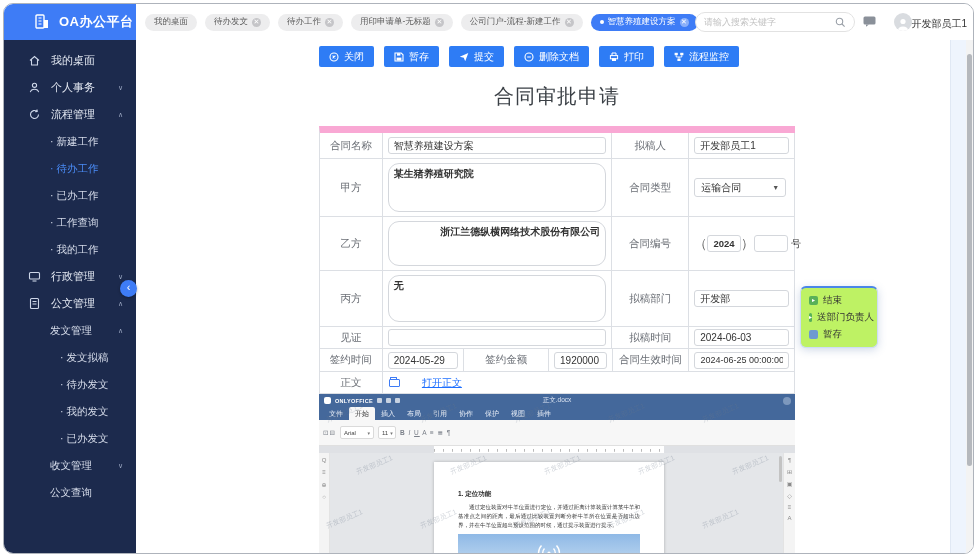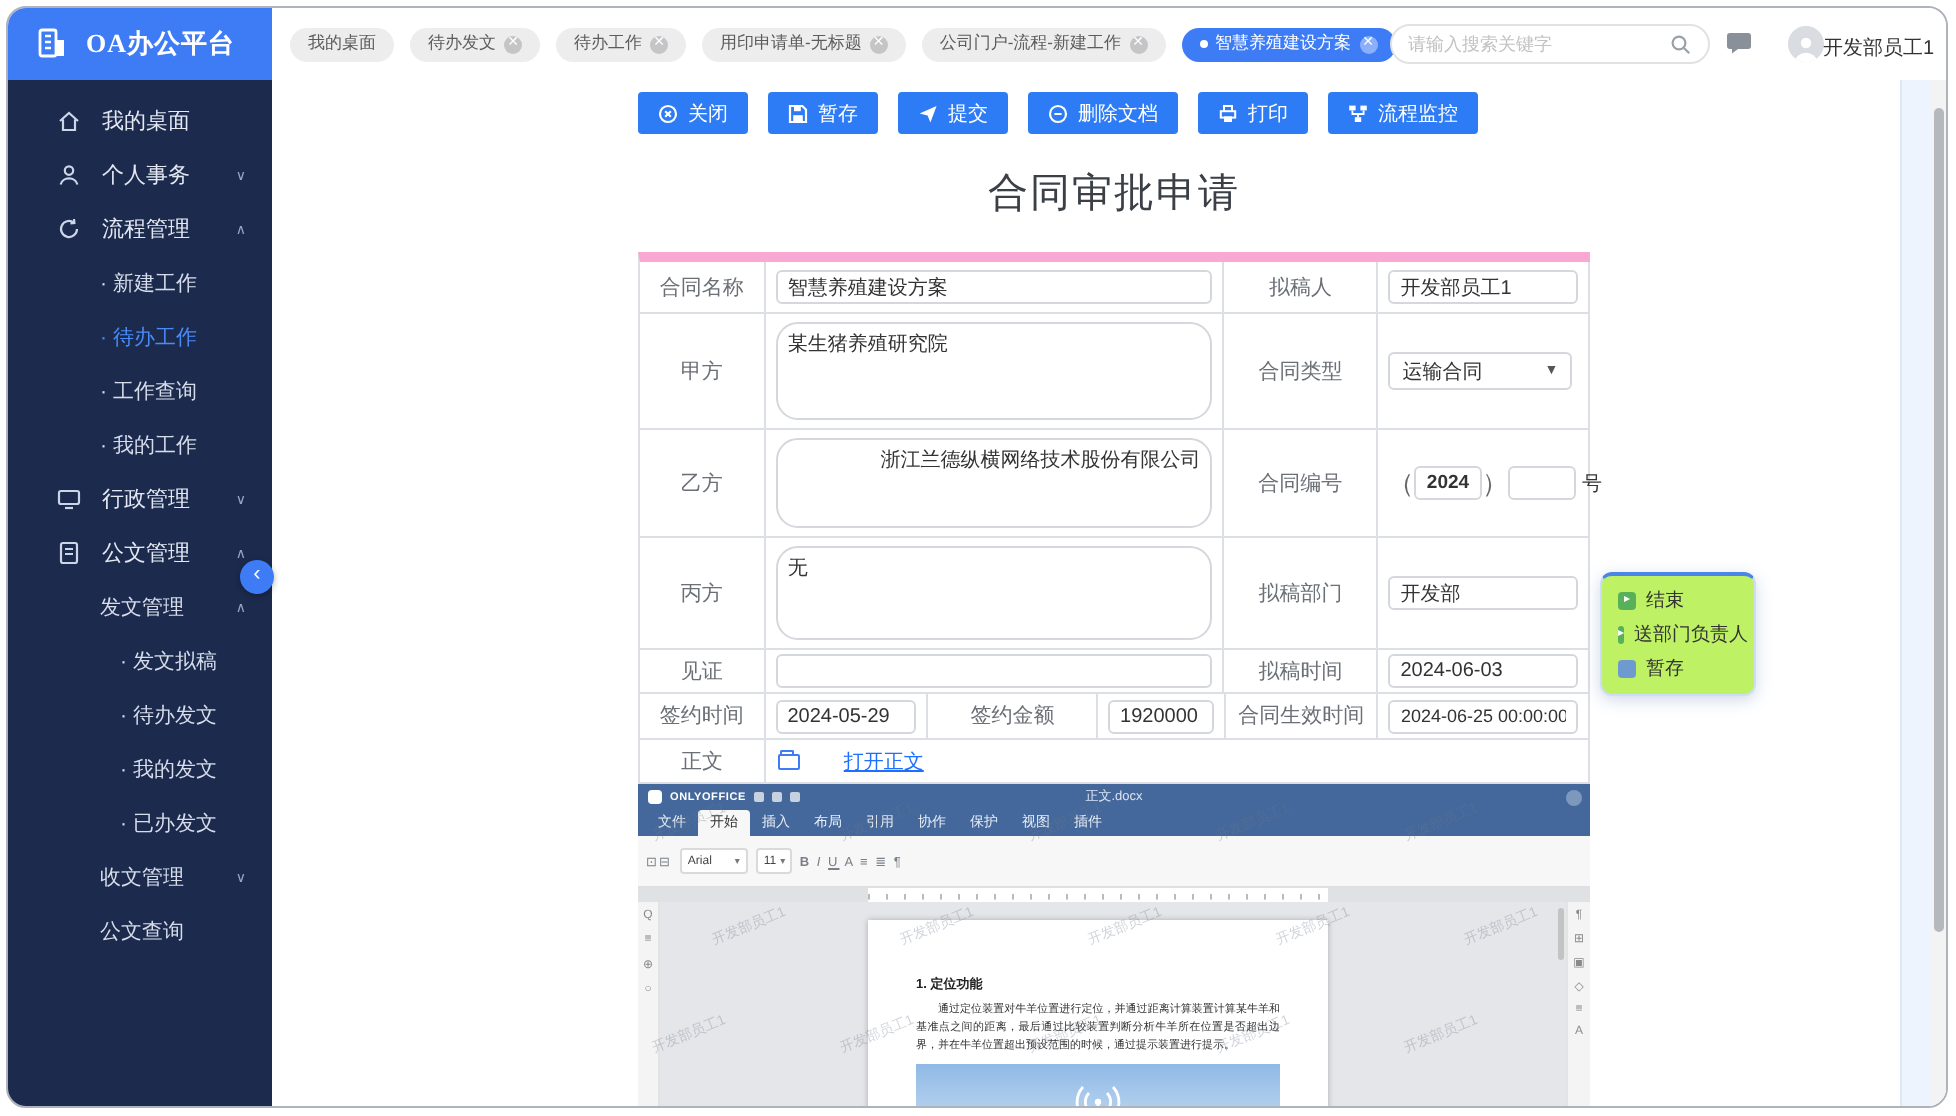--- a/index.html
+++ b/index.html
@@ -3,21 +3,21 @@
 <meta charset="utf-8">
 <style>
   * { margin:0; padding:0; box-sizing:border-box; }
   html,body { width:978px; height:558px; background:#fff; font-family:"Liberation Sans","DejaVu Sans",sans-serif; }
   .frame { position:absolute; left:3px; top:3px; width:971px; height:551px;
            border:1px solid #aeb3bb; border-radius:10px; overflow:hidden; background:#fff; }
 
   
   .hd { position:absolute; left:0; top:0; right:0; height:36px; background:#fff; }
   .logo { position:absolute; left:0; top:0; width:132px; height:36px; background:#3e7cf6;
-          display:flex; align-items:center; padding-left:13px; gap:8px;font-family:Liberation Serif, serif; }
+          display:flex; align-items:center; padding-left:29px; gap:8px; }
   .logo-txt { color:#fff; font-size:13px; font-weight:bold; letter-spacing:.5px; }
   .tabs { position:absolute; left:141px; top:0; height:36px; display:flex; align-items:center; gap:8px; }
   .tab { height:17px; border-radius:9px; background:#ededee; color:#5c5c5c; font-size:8.5px;
          display:flex; align-items:center; gap:4px; padding:0 9px; white-space:nowrap; cursor:default; }
   .tab .tclose { width:9px; height:9px; border-radius:50%; background:#c5c5c8; color:#fff;
                  font-size:7px; line-height:8px; text-align:center; }
   .tab.active { background:#3e7cf6; color:#fff; }
   .tab.active .tclose { background:rgba(255,255,255,.4); }
   .tab .dot { width:4px; height:4px; border-radius:2px; background:#fff; }
   .search { position:absolute; right:118px; top:8px; width:160px; height:20px; border:1px solid #e2e2e2;
@@ -46,34 +46,34 @@
 
   
   .main { position:absolute; left:132px; top:36px; right:0; bottom:0; background:#fff; overflow:hidden; }
   .doc { position:absolute; left:183px; top:6px; width:476px; }
   .actions { display:flex; gap:10px; height:21px; }
   .abtn { background:#2e7cf5; color:#fff; border:none; border-radius:2px; font-size:10px;
           display:flex; align-items:center; gap:5px; padding:0 10px; cursor:pointer; }
   .title { margin-top:16px; height:26px; text-align:center; font-size:20px; color:#3b4046; font-weight:500; letter-spacing:1px; }
 
   
-  .tbl { margin-top:17px; border-top:5px solid #f9a8d4; border-left:1px solid #dcdfe4; width:476px; }
+  .tbl { margin-top:17px; border-top:7px solid #f9a8d4; border-left:1px solid #dcdfe4; width:476px; }
   .row { display:flex; }
   .cell { border-right:1px solid #dcdfe4; border-bottom:1px solid #dcdfe4; display:flex; align-items:center; }
   .lab { justify-content:center; font-size:10.5px; color:#6b6f76; }
   .fld { padding:0 5px; }
   .top { align-items:flex-start; padding-top:4px; }
   .w63{width:63px;} .w230{width:230px;} .w77{width:77px;} .w106{width:106px;}
   .w82{width:82px;} .w85{width:85px;} .w64{width:64px;justify-content:center;}
   .h26{height:26px;} .h58{height:58px;} .h54{height:54px;} .h56{height:56px;}
   .h22{height:22px;} .h23{height:23px;}
   .txt { height:17px; width:100%; border:1px solid #d4d7dc; border-radius:3px; font-size:10px; color:#333;
          padding:0 5px; outline:none; font-family:inherit; }
   .ta { width:100%; border:1px solid #d4d7dc; border-radius:11px; font-size:10px; color:#333; padding:3px 5px;
-        resize:none; outline:none; font-family:inherit; }
+        resize:none; outline:none; font-family:inherit;font-weight:bold; }
   .sel { width:92px; height:19px; border:1px solid #d4d7dc; border-radius:3px; font-size:10px; color:#333;
          display:flex; align-items:center; justify-content:space-between; padding:0 6px; background:#fff; cursor:pointer; }
   .sel .ar { font-size:7px; color:#555; }
   .paren { font-size:13px; color:#666; }
   .noinp { width:34px; height:17px; border:1px solid #d4d7dc; border-radius:3px; font-size:9.5px; color:#333;
            text-align:center; outline:none; padding:0 2px;font-weight:bold; }
   .sfx { font-size:10px; color:#333; margin-left:3px; }
   .bodylink { display:flex; align-items:center; gap:22px; padding-left:6px; cursor:pointer; }
   .bodylink a { font-size:10px; color:#1e6fff; text-decoration:underline; }
   .folder { width:11px; height:8px; border:1px solid #3e7cf6; border-radius:1px; position:relative; }
@@ -235,20 +235,23 @@
         <span>流程管理</span>
       <span class="chev up"></span>
     </div>
     <div class="sbi lv2">
         <span class="pfx">新建工作</span>
       </div>
     <div class="sbi lv2 on">
         <span class="pfx">待办工作</span>
       </div>
     <div class="sbi lv2">
+        <span class="pfx">已办工作</span>
+      </div>
+    <div class="sbi lv2">
         <span class="pfx">工作查询</span>
       </div>
     <div class="sbi lv2">
         <span class="pfx">我的工作</span>
       </div>
     <div class="sbi">
       <span class="ico">
         <svg width="13" height="13" viewBox="0 0 13 13">
             <rect x="1.5" y="2.5" width="10" height="6.5" rx="1" fill="none" stroke="#cdd6e8" stroke-width="1.1"></rect>
             <line x1="4.5" y1="11" x2="8.5" y2="11" stroke="#cdd6e8" stroke-width="1.1"></line>

